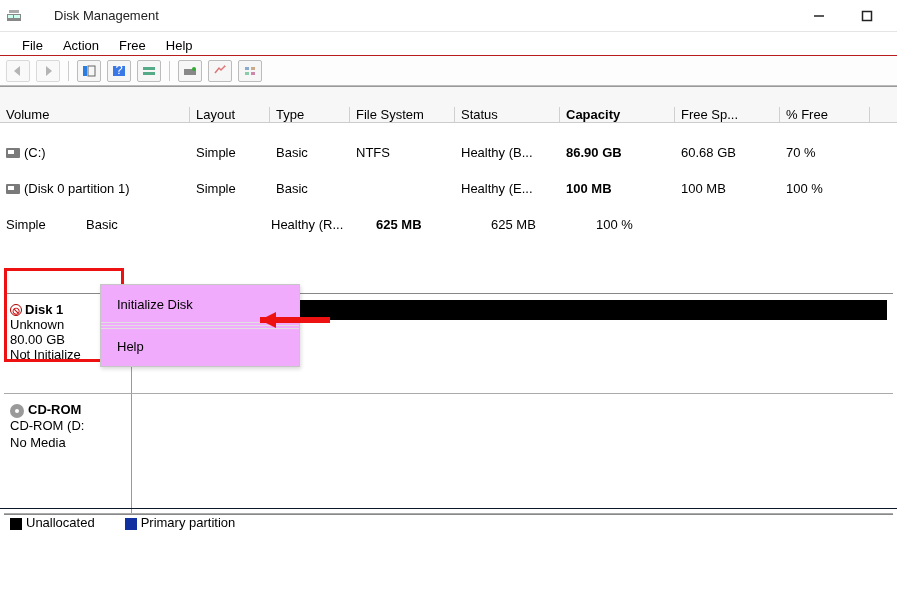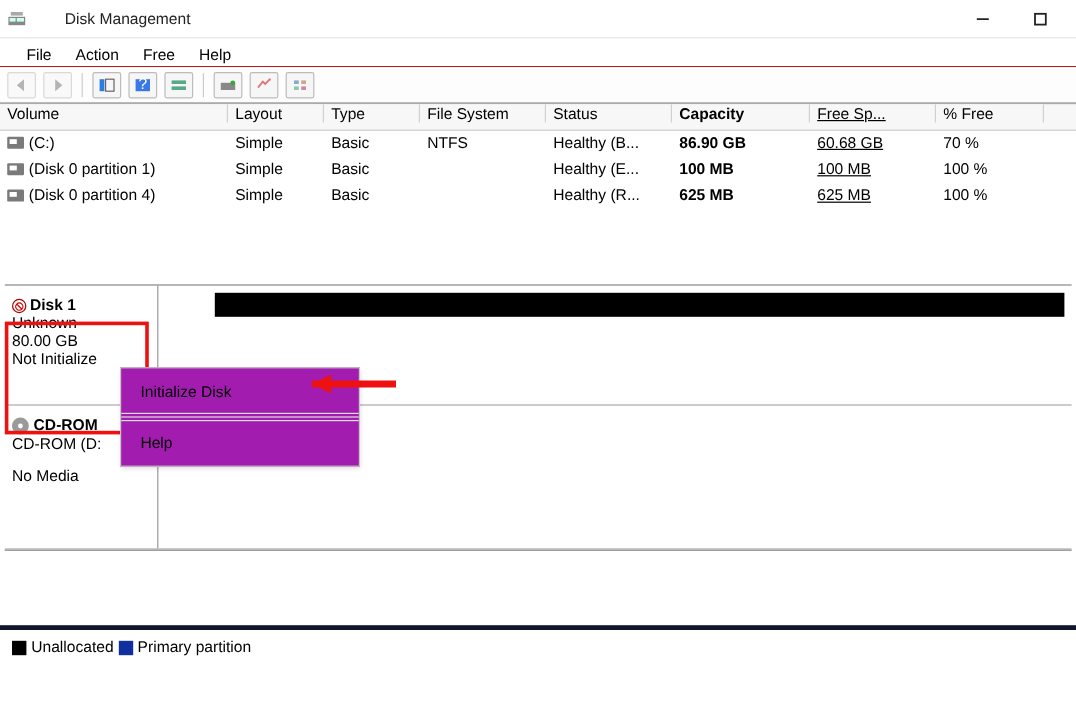--- a/index.html
+++ b/index.html
@@ -13,57 +13,57 @@
 
 .menubar { display: flex; height: 24px; align-items: flex-end; padding: 0 12px; border-bottom: 1px solid #b91c1c; }
 .menubar span { padding: 2px 10px; cursor: default; }
 
 .toolbar { display: flex; align-items: center; height: 30px; padding: 2px 6px; gap: 6px; border-bottom: 1px solid #bbb; background: #fdfdfd; }
 .tool-sep { width: 1px; height: 20px; background: #ccc; margin: 0 2px; }
 .tool-btn { width: 24px; height: 22px; border: 1px solid #bcbcbc; background: #f6f6f6; display: inline-flex; align-items: center; justify-content: center; border-radius: 2px; }
 .tool-btn.disabled { opacity: 0.55; }
 
 .grid { border-top: 1px solid #999; }
-.grid .row { display: flex; height: 22px; align-items: flex-start; }
+.grid .row { display: flex; height: 36px; align-items: flex-end; }
 .grid .hdr { background: #f7f7f7; border-bottom: 1px solid #ccc; }
 .grid .hdr .cell { border-right: 1px solid #d0d0d0; background: #f7f7f7; }
 .cell { padding: 0 6px; overflow: hidden; white-space: nowrap; text-overflow: ellipsis; display: flex; align-items: center; gap: 4px; }
 .c-volume { width: 190px; }
 .c-layout { width: 80px; }
 .c-type { width: 80px; }
 .c-fs { width: 105px; }
 .c-status { width: 105px; }
 .c-cap { width: 115px; font-weight: bold; }
-.c-free { width: 105px; text-decoration: underline; }
+.c-free { width: 105px; }
 .c-pfree { width: 90px; }
 .vol-icon { width: 14px; height: 10px; background: #7a7a7a; border-radius: 1px; position: relative; display:inline-block; }
 .vol-icon::after { content:""; position:absolute; top:2px; left:2px; width:6px; height:4px; background:#fff; }
 
 .grid-body { padding-top: 2px; padding-bottom: 60px; }
 .grid-body .row { border-bottom: 1px solid transparent; }
 
 .panes { border: 1px solid #888; border-left: none; border-right: none; margin: 0 4px; }
 .pane-row { display: flex; min-height: 100px; border-bottom: 1px solid #aaa; position: relative; gap: 37px; }
 .pane-left { width: 128px; border-right: 1px solid #999; padding: 8px 6px; }
 .pane-left .disk-name { font-weight: bold; }
 .pane-left .disk-name .err { color:#c00; font-weight:bold; margin-right:3px; font-size:11px; display:inline-block; width:12px; height:12px; border-radius:50%; border:1px solid #a00; text-align:center; line-height:11px; background:#fff; }
 .pane-right { flex: 1; padding: 6px 6px 6px 10px; }
 .black-bar { margin-top: 0; height: 20px; background: #000; }
 
 .highlight-box { position: absolute; top: 268px; left: 4px; width: 120px; height: 94px; border: 3px solid #e11; pointer-events: none; }
 
 .cdrom-icon { display:inline-block; width:14px; height:14px; border-radius:50%; background:#9a9a9a; position:relative; margin-right:4px; vertical-align:middle; }
 .cdrom-icon::after { content:""; position:absolute; top:5px; left:5px; width:4px; height:4px; border-radius:50%; background:#fff; }
 
-.legend { position:absolute; bottom:40px; left:0; right:0; padding:6px 10px; border-top:4px solid #0f172a; display:flex; gap:4px; align-items:center; }
+.legend { position:absolute; bottom:56px; left:0; right:0; padding:6px 10px; border-top:1px solid #0f172a; display:flex; gap:30px; align-items:center; }
 .swatch { width:12px; height:12px; display:inline-block; margin-right:4px; vertical-align:middle; }
 .swatch.black { background:#000; }
 .swatch.blue { background:#1030a0; }
 
-.ctxmenu { position:absolute; top:306px; left:100px; width:200px; background:#a21caf; border:1px solid #c6c6c6; box-shadow:1px 2px 4px rgba(0,0,0,0.15); padding:4px 0; }
+.ctxmenu { position:absolute; top:284px; left:100px; width:200px; background:#f0abfc; border:1px solid #c6c6c6; box-shadow:1px 2px 4px rgba(0,0,0,0.15); padding:4px 0; }
 .ctxmenu .mi { padding:8px 16px; cursor:default; }
 .ctxmenu hr { border:none; border-top:1px solid #e0e0e0; margin:2px 0; }
 
 .arrow-annot { position:absolute; top:310px; left:260px; pointer-events:none; }
 .arrow-annot svg { overflow:visible; }
 
 .app-svg { width:16px; height:16px; }
 </style>
 </head>
 <body>
@@ -184,24 +184,20 @@
         </div>
         <div class="cell c-layout">Simple</div>
         <div class="cell c-type">Basic</div>
         <div class="cell c-fs"></div>
         <div class="cell c-status">Healthy (E...</div>
         <div class="cell c-cap">100 MB</div>
         <div class="cell c-free">100 MB</div>
         <div class="cell c-pfree">100 %</div>
       </div>
       <div class="row">
-        <div class="cell c-volume">
-          <span class="vol-icon"></span>
-          <span>(Disk 0 partition 4)</span>
-        </div>
         <div class="cell c-layout">Simple</div>
         <div class="cell c-type">Basic</div>
         <div class="cell c-fs"></div>
         <div class="cell c-status">Healthy (R...</div>
         <div class="cell c-cap">625 MB</div>
         <div class="cell c-free">625 MB</div>
         <div class="cell c-pfree">100 %</div>
       </div>
     </div>
 </div>
@@ -215,21 +211,21 @@
       <div>Not Initialize</div>
     </div>
     <div class="pane-right">
       <div class="black-bar"></div>
     </div>
   </div>
   <div class="pane-row" style="min-height:120px;">
     <div class="pane-left">
       <div class="disk-name"><span class="cdrom-icon"></span><span>CD-ROM</span></div>
       <div>CD-ROM (D:</div>
-      <div style="margin-top:12px;">No Media</div>
+      <div style="margin-top:2px;">No Media</div>
     </div>
     <div class="pane-right"></div>
   </div>
 </div>
 
 <div class="legend">
   <span><span class="swatch black"></span><span>Unallocated</span></span>
   <span><span class="swatch blue"></span><span>Primary partition</span></span>
 </div>
 

